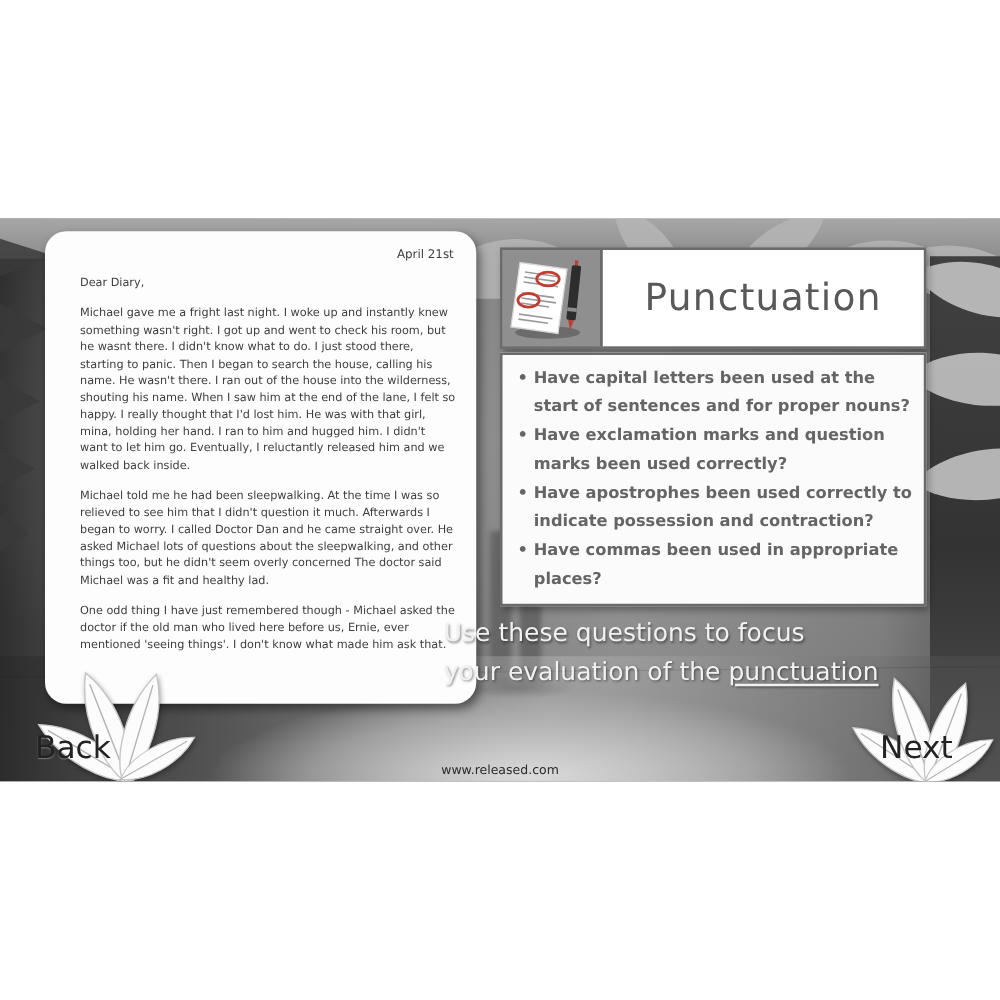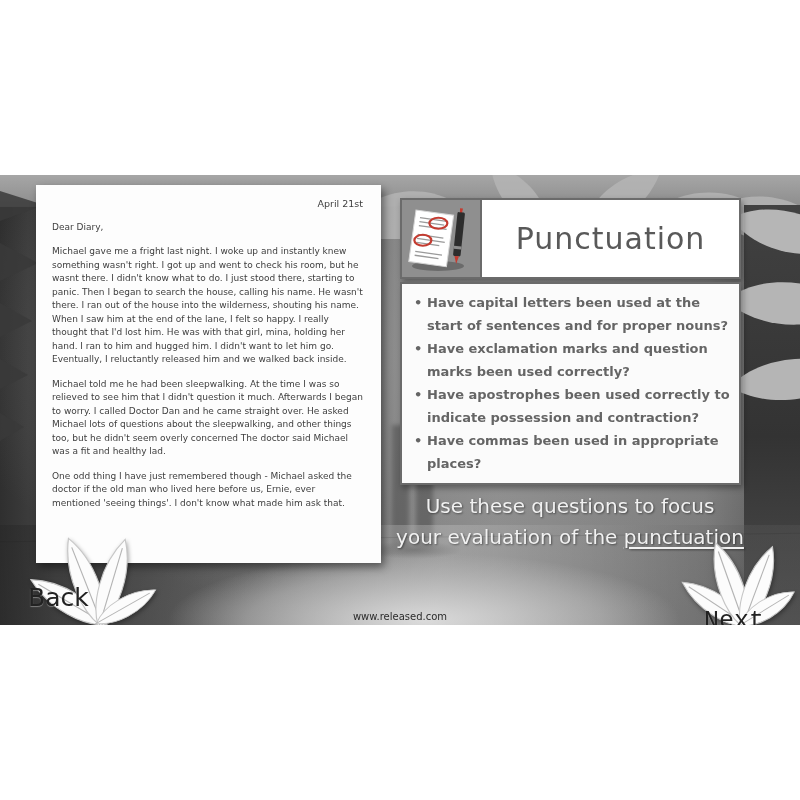--- a/index.html
+++ b/index.html
@@ -28,50 +28,50 @@
               background:radial-gradient(ellipse closest-side,rgba(30,30,30,.5),rgba(30,30,30,0));}
   .floor{position:absolute;left:0;bottom:0;width:100%;height:100px;z-index:3;
          background:
            radial-gradient(ellipse 320px 85px at 53% 96%, rgba(222,222,222,.95), rgba(190,190,190,.55) 55%, rgba(140,140,140,0) 80%),
            linear-gradient(100deg, rgba(40,40,40,.55), rgba(120,120,120,.15) 28%, rgba(185,185,185,.45) 55%, rgba(90,90,90,.35) 92%);}
   .floor-line{position:absolute;left:0;top:362px;width:100%;z-index:3;
               border-top:1px solid rgba(25,25,25,.22);transform:rotate(-.6deg);}
 
   
   .diary{position:absolute;left:36px;top:10px;width:345px;height:378px;z-index:5;
-         background:#fdfdfd;border-radius:0;box-shadow:3px 4px 8px rgba(0,0,0,.45);
+         background:#fdfdfd;border-radius:17px;box-shadow:3px 4px 8px rgba(0,0,0,.45);
          padding:12px 16px 10px 16px;color:#3e3e3e;font-size:9px;line-height:13.5px;overflow:hidden;}
   .diary-date{text-align:right;font-size:9.5px;margin:0 2px 10px 0;}
-  .diary p{margin:0 0 11px 0;}
+  .diary p{margin:0 0 11px 12px;}
 
   
   .header{position:absolute;left:400px;top:23px;width:341px;height:81px;z-index:5;display:flex;
           border:2px solid #6b6b6b;background:#8f8f8f;box-shadow:2px 3px 6px rgba(0,0,0,.35);}
   .header-img{width:80px;height:100%;position:relative;background:#8f8f8f;border-right:2px solid #6b6b6b;}
   .header-title{flex:1;background:#ffffff;display:flex;align-items:center;justify-content:center;
                 font-size:30px;letter-spacing:1px;color:#595959;}
   .checklist{position:absolute;left:400px;top:107px;width:341px;height:203px;z-index:5;
              border:2px solid #6b6b6b;background:#fbfbfb;box-shadow:2px 3px 6px rgba(0,0,0,.35);
              padding:7px 8px 6px 12px;font-weight:bold;}
   .checklist ul{margin:0;padding:0;list-style:none;font-size:13px;line-height:23px;color:#656565;}
   .checklist li{position:relative;padding-left:13px;}
   .checklist li::before{content:"\2022";position:absolute;left:0;top:0;color:#656565;}
 
-  .instruction{position:absolute;left:355px;top:316px;width:430px;z-index:6;text-align:center;
+  .instruction{position:absolute;left:355px;top:316px;width:430px;z-index:6;
                font-size:20px;line-height:31px;color:#f1f1f1;text-shadow:1px 1px 2px rgba(0,0,0,.45);}
   .instruction .u{text-decoration:underline;text-underline-offset:3px;}
 
   
   .feather-svg{position:absolute;z-index:7;filter:drop-shadow(1px 2px 2px rgba(0,0,0,.35));}
   .back-feathers{left:6px;top:342px;}
   .next-feathers{left:648px;top:358px;}
   .nav-label{position:absolute;z-index:8;font-size:25px;color:#222;cursor:pointer;
              text-shadow:0 1px 1px rgba(255,255,255,.35);}
   .nav-back{left:28px;top:408px;}
-  .nav-next{left:704px;top:432px;font-family:Liberation Mono, monospace;}
+  .nav-next{left:704px;top:408px;}
   .watermark{position:absolute;left:300px;top:436px;width:200px;z-index:8;text-align:center;
              font-size:10px;color:#2b2b2b;}
   .feather{fill:#fcfcfc;stroke:#c6c6c6;stroke-width:1;}
   .quill{stroke:#b3b3b3;stroke-width:1;fill:none;}
   .wing-feather{fill:#b5b5b5;opacity:.85;}
   .wing-feather-light{fill:#c3c3c3;opacity:.9;}
   .dark-tip{fill:#3a3a3a;opacity:.85;}
 </style>
 </head>
 <body>

